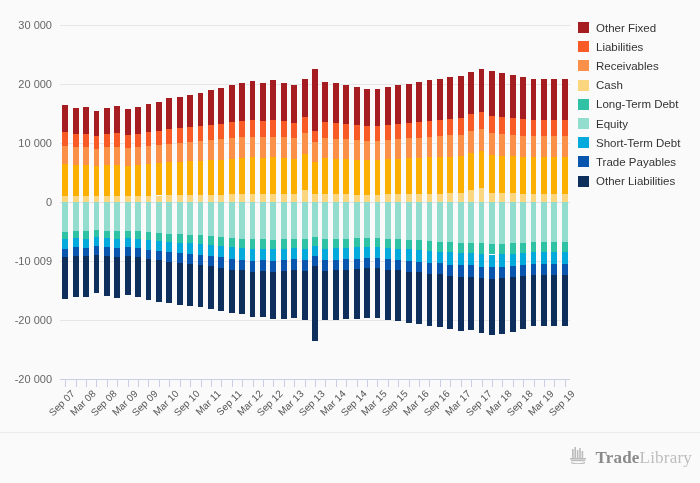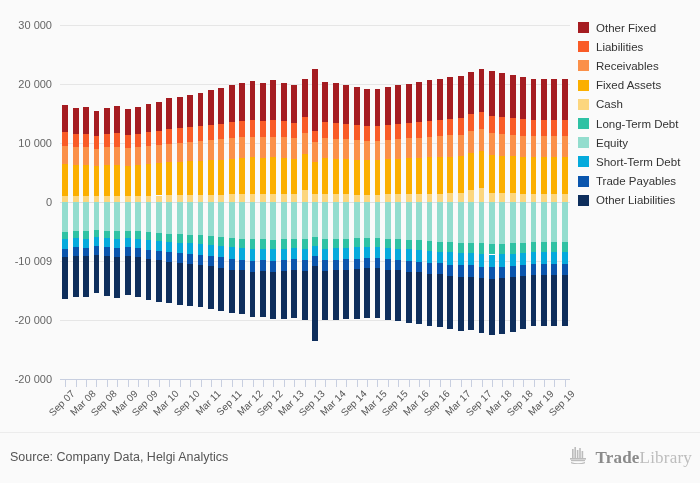--- a/index.html
+++ b/index.html
@@ -755,24 +755,20 @@
       </div>
       <div class="legend-item">
         <span class="legend-swatch" style="background: rgb(249, 91, 39);"></span>
         <span class="legend-label">Liabilities</span>
       </div>
       <div class="legend-item">
         <span class="legend-swatch" style="background: rgb(251, 144, 73);"></span>
         <span class="legend-label">Receivables</span>
       </div>
       <div class="legend-item">
-        <span class="legend-swatch" style="background: rgb(251, 175, 0);"></span>
-        <span class="legend-label">Fixed Assets</span>
-      </div>
-      <div class="legend-item">
         <span class="legend-swatch" style="background: rgb(252, 214, 126);"></span>
         <span class="legend-label">Cash</span>
       </div>
       <div class="legend-item">
         <span class="legend-swatch" style="background: rgb(47, 194, 164);"></span>
         <span class="legend-label">Long-Term Debt</span>
       </div>
       <div class="legend-item">
         <span class="legend-swatch" style="background: rgb(147, 221, 206);"></span>
         <span class="legend-label">Equity</span>
@@ -785,21 +781,20 @@
         <span class="legend-swatch" style="background: rgb(10, 85, 173);"></span>
         <span class="legend-label">Trade Payables</span>
       </div>
       <div class="legend-item">
         <span class="legend-swatch" style="background: rgb(14, 46, 92);"></span>
         <span class="legend-label">Other Liabilities</span>
       </div>
     </div>
 
   <div class="footer-rule"></div>
-  <div class="source">Source: Company Data, Helgi Analytics</div>
   <div class="brand">
     <span class="brand-mark">
       <svg width="20" height="17" viewBox="0 0 20 17">
         <g fill="#8a8a8a">
           <rect x="3" y="2" width="1.6" height="9"></rect>
           <rect x="5.4" y="0" width="1.6" height="11"></rect>
           <rect x="7.8" y="3" width="1.6" height="8"></rect>
           <rect x="10.2" y="1" width="1.6" height="10"></rect>
           <rect x="12.6" y="4" width="1.6" height="7"></rect>
           <rect x="1" y="11" width="16" height="1.6"></rect>

